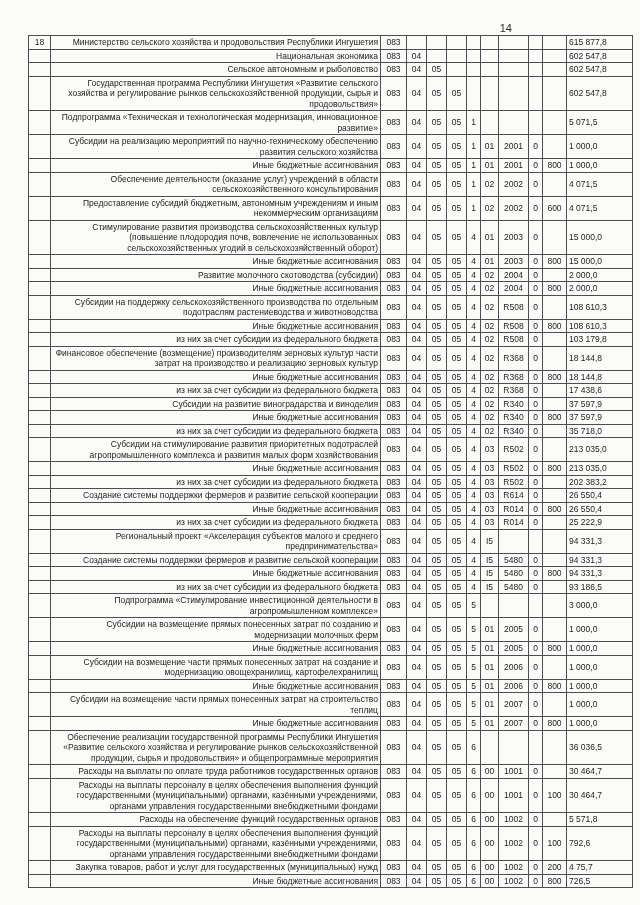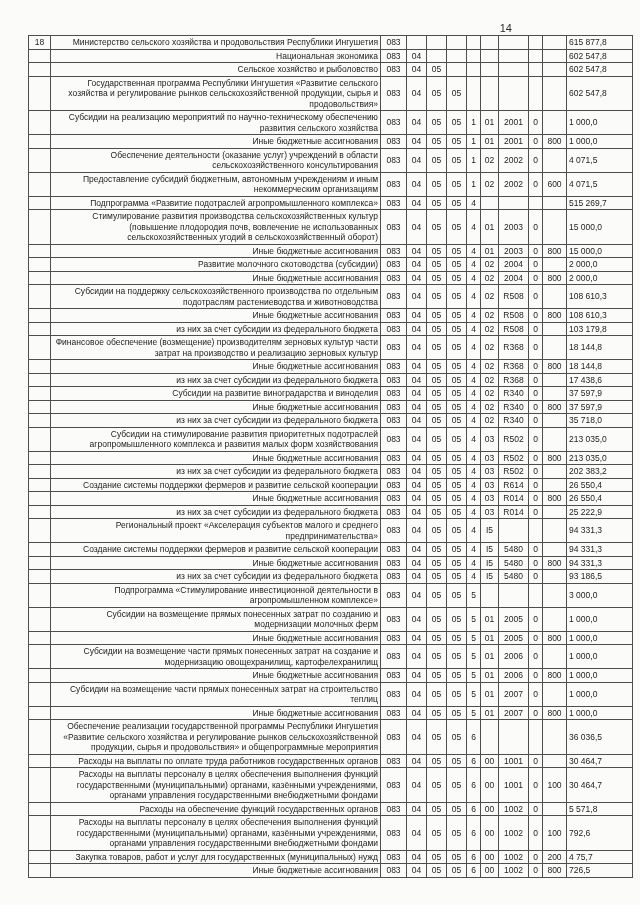--- a/index.html
+++ b/index.html
@@ -85,21 +85,21 @@
           <td class="col-code"></td>
           <td class="col-code"></td>
           <td class="col-code"></td>
           <td class="col-code"></td>
           <td class="col-code"></td>
           <td class="col-code"></td>
           <td class="col-amount">602 547,8</td>
         </tr>
         <tr>
           <td class="col-num"></td>
-          <td class="col-name">Сельское хозяйство и рыболовство</td>
+          <td class="col-name">Сельское автономным и рыболовство</td>
           <td class="col-code">083</td>
           <td class="col-code">04</td>
           <td class="col-code">05</td>
           <td class="col-code"></td>
           <td class="col-code"></td>
           <td class="col-code"></td>
           <td class="col-code"></td>
           <td class="col-code"></td>
           <td class="col-code"></td>
           <td class="col-amount">602 547,8</td>
@@ -110,20 +110,34 @@
           <td class="col-code">083</td>
           <td class="col-code">04</td>
           <td class="col-code">05</td>
           <td class="col-code">05</td>
           <td class="col-code"></td>
           <td class="col-code"></td>
           <td class="col-code"></td>
           <td class="col-code"></td>
           <td class="col-code"></td>
           <td class="col-amount">602 547,8</td>
+        </tr>
+        <tr>
+          <td class="col-num"></td>
+          <td class="col-name">Подпрограмма «Техническая и технологическая модернизация, инновационное развитие»</td>
+          <td class="col-code">083</td>
+          <td class="col-code">04</td>
+          <td class="col-code">05</td>
+          <td class="col-code">05</td>
+          <td class="col-code">1</td>
+          <td class="col-code"></td>
+          <td class="col-code"></td>
+          <td class="col-code"></td>
+          <td class="col-code"></td>
+          <td class="col-amount">5 071,5</td>
         </tr>
         <tr>
           <td class="col-num"></td>
           <td class="col-name">Субсидии на реализацию мероприятий по научно-техническому обеспечению развития сельского хозяйства</td>
           <td class="col-code">083</td>
           <td class="col-code">04</td>
           <td class="col-code">05</td>
           <td class="col-code">05</td>
           <td class="col-code">1</td>
           <td class="col-code">01</td>
@@ -166,34 +180,20 @@
           <td class="col-code">083</td>
           <td class="col-code">04</td>
           <td class="col-code">05</td>
           <td class="col-code">05</td>
           <td class="col-code">1</td>
           <td class="col-code">02</td>
           <td class="col-code">2002</td>
           <td class="col-code">0</td>
           <td class="col-code">600</td>
           <td class="col-amount">4 071,5</td>
-        </tr>
-        <tr>
-          <td class="col-num"></td>
-          <td class="col-name">Подпрограмма «Развитие подотраслей агропромышленного комплекса»</td>
-          <td class="col-code">083</td>
-          <td class="col-code">04</td>
-          <td class="col-code">05</td>
-          <td class="col-code">05</td>
-          <td class="col-code">4</td>
-          <td class="col-code"></td>
-          <td class="col-code"></td>
-          <td class="col-code"></td>
-          <td class="col-code"></td>
-          <td class="col-amount">515 269,7</td>
         </tr>
         <tr>
           <td class="col-num"></td>
           <td class="col-name">Стимулирование развития производства сельскохозяйственных культур (повышение плодородия почв, вовлечение не использованных сельскохозяйственных угодий в сельскохозяйственный оборот)</td>
           <td class="col-code">083</td>
           <td class="col-code">04</td>
           <td class="col-code">05</td>
           <td class="col-code">05</td>
           <td class="col-code">4</td>
           <td class="col-code">01</td>

